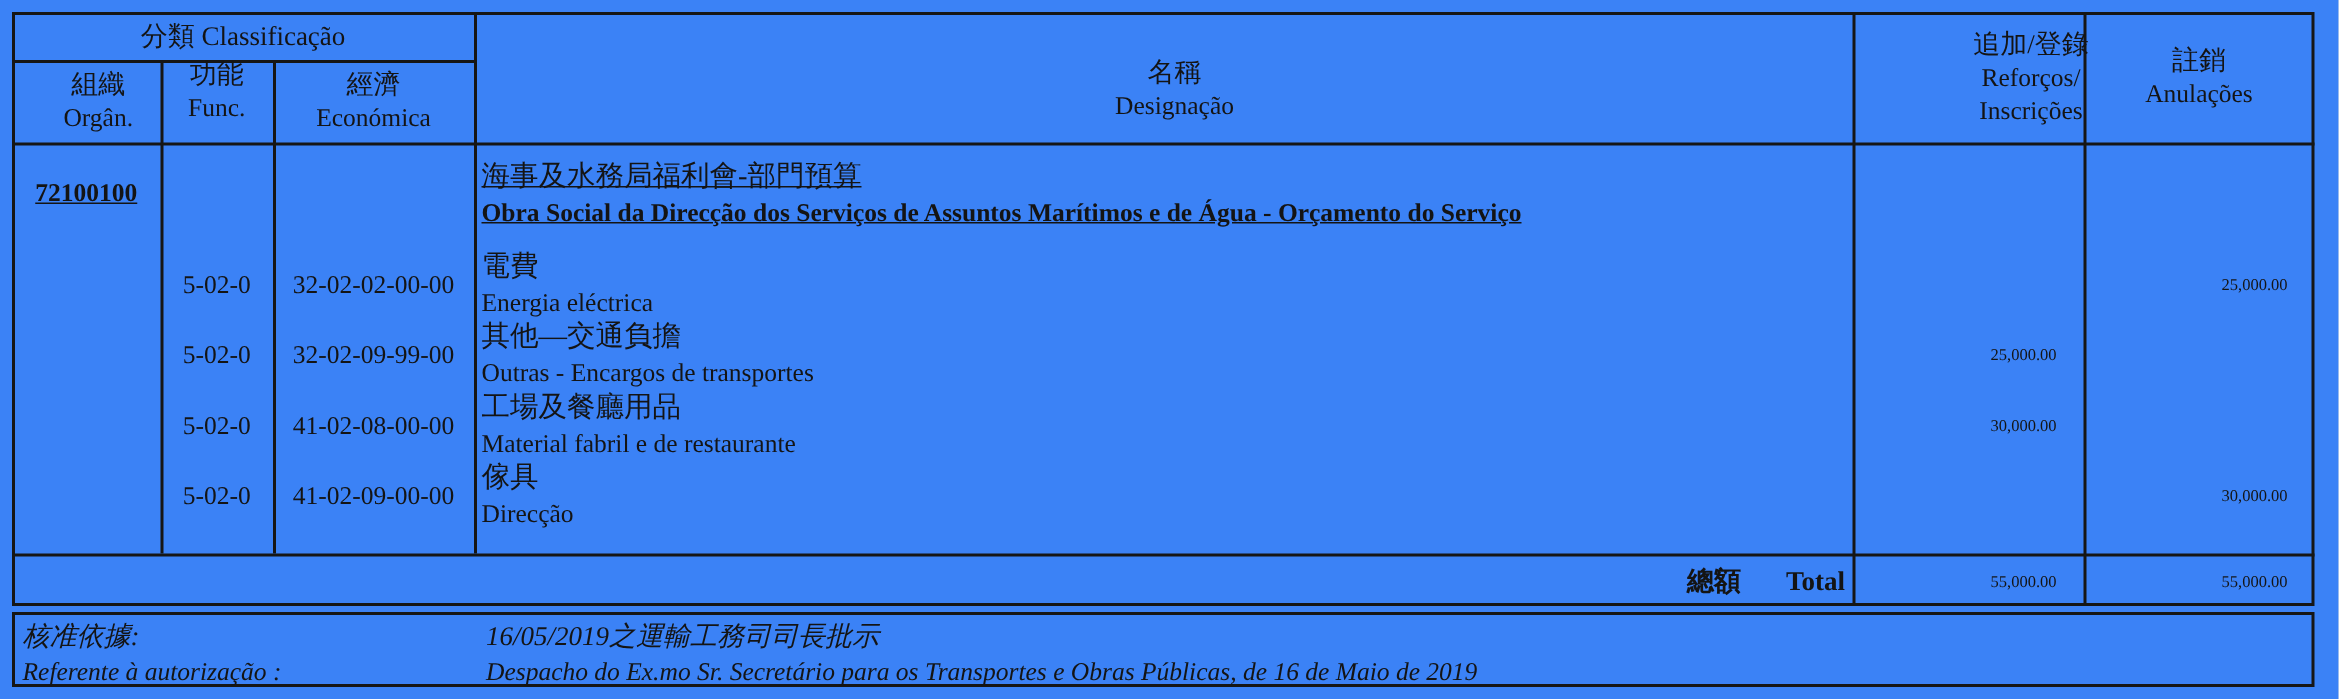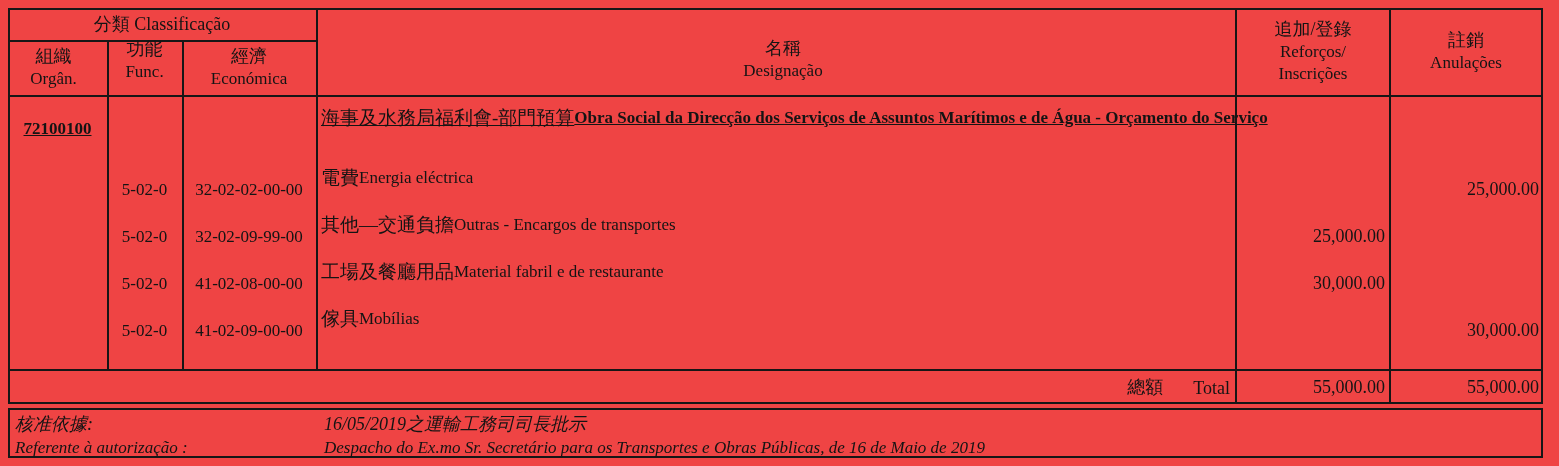--- a/index.html
+++ b/index.html
@@ -1,40 +1,40 @@
 <!DOCTYPE html>
 <html><head>
 <meta charset="utf-8">
 <style>
   html,body { margin:0; padding:0; background:#e8e8e8; }
   .page {
-    position:relative; width:1559px; height:466px; background:#ef4444;
+    position:relative; width:1559px; height:466px; background:#3b82f6;
     font-family:"Liberation Serif","DejaVu Serif",serif; color:#141414;
     overflow:hidden;
   }
   .box  { position:absolute; box-sizing:border-box; border:2px solid #161616; background:transparent; }
   .line { position:absolute; background:#161616; }
   .cell { position:absolute; display:flex; flex-direction:column; align-items:center; justify-content:center; text-align:center; box-sizing:border-box; }
   .zh   { font-size:19px; line-height:24px; white-space:nowrap; }
   .pt   { font-size:17px; line-height:23px; white-space:nowrap;text-align:center; }
   .hzh  { font-size:18px; line-height:23px; white-space:nowrap; }
   .hpt  { font-size:17px; line-height:22px; white-space:nowrap; }
   .brow {
     position:absolute; left:8px; width:1535px;
     display:grid; grid-template-columns:99px 75px 134px 919px 154px 154px;
   }
   .bc      { display:flex; align-items:center; justify-content:center; font-size:17px; box-sizing:border-box; }
-  .bc-desig{ display:flex; align-items:flex-start; justify-content:flex-start; padding-left:5px; box-sizing:border-box; }
-  .bc-amt  { display:flex; align-items:center; justify-content:flex-end; padding-right:4px; font-size:18px; box-sizing:border-box; }
+  .bc-desig{ display:flex; flex-direction:column; align-items:flex-start; justify-content:flex-start; padding-left:5px; box-sizing:border-box; }
+  .bc-amt  { display:flex; align-items:center; justify-content:flex-end; padding-right:18px; font-size:11px; box-sizing:border-box; }
   .bold    { font-weight:bold; }
   .trow {
     position:absolute; left:8px; top:371px; width:1535px; height:33px;
     display:grid; grid-template-columns:1227px 154px 154px; align-items:center;
   }
-  .t-label { display:flex; justify-content:flex-end; align-items:center; gap:30px; padding-right:5px; font-weight:normal; box-sizing:border-box; }
+  .t-label { display:flex; justify-content:flex-end; gap:30px; padding-right:5px; font-weight:bold; box-sizing:border-box; }
   .footer-labels { position:absolute; left:5px;  top:2px; }
   .footer-values { position:absolute; left:314px; top:2px; }
 </style>
 </head>
 <body>
 
 <div class="page">
 
   <div class="box" style="left:8px; top:8px; width:1535px; height:396px;"></div>
 
@@ -44,41 +44,41 @@
   <div class="line" style="left:107px;  top:40px;  width:2px; height:329px;"></div>
   <div class="line" style="left:182px;  top:40px;  width:2px; height:329px;"></div>
   <div class="line" style="left:316px;  top:8px;   width:2px; height:361px;"></div>
   <div class="line" style="left:1235px; top:8px;   width:2px; height:396px;"></div>
   <div class="line" style="left:1389px; top:8px;   width:2px; height:396px;"></div>
 
   <div class="cell" style="left:8px; top:8px; width:308px; height:32px;">
     <span class="hpt" style="font-size:18px;">分類 Classificação</span>
   </div>
 
-  <div class="cell" style="left:4px; top:40px; width:99px; height:55px;">
+  <div class="cell" style="left:16px; top:40px; width:99px; height:55px;">
     <span class="hzh">組織</span>
     <span class="hpt">Orgân.</span>
   </div>
 
   <div class="cell" style="left:107px; top:40px; width:75px; height:41px;">
     <span class="hzh">功能</span>
     <span class="hpt">Func.</span>
   </div>
 
   <div class="cell" style="left:182px; top:40px; width:134px; height:55px;">
     <span class="hzh">經濟</span>
     <span class="hpt">Económica</span>
   </div>
 
   <div class="cell" style="left:318px; top:8px; width:917px; height:102px;padding-left:13px;">
     <span class="hzh">名稱</span>
     <span class="hpt">Designação</span>
   </div>
 
-  <div class="cell" style="left:1237px; top:8px; width:152px; height:87px;">
+  <div class="cell" style="left:1278px; top:8px; width:152px; height:87px;">
     <span class="hzh">追加/登錄</span>
     <span class="hpt">Reforços/</span>
     <span class="hpt">Inscrições</span>
   </div>
 
   <div class="cell" style="left:1389px; top:8px; width:154px; height:87px;border-radius:18px;">
     <span class="hzh">註銷</span>
     <span class="hpt">Anulações</span>
   </div>
 
@@ -129,21 +129,21 @@
     <div class="bc-amt">30,000.00</div>
     <div class="bc-amt"></div>
   </div>
 
   <div class="brow" style="top:307px; height:47px;">
     <div class="bc"></div>
     <div class="bc">5-02-0</div>
     <div class="bc">41-02-09-00-00</div>
     <div class="bc-desig">
       <span class="zh">傢具</span>
-      <span class="pt">Mobílias</span>
+      <span class="pt">Direcção</span>
     </div>
     <div class="bc-amt"></div>
     <div class="bc-amt">30,000.00</div>
   </div>
 
   <div class="trow">
     <div class="t-label">
       <span class="hzh">總額</span>
       <span class="hpt" style="font-size:18px;">Total</span>
     </div>

